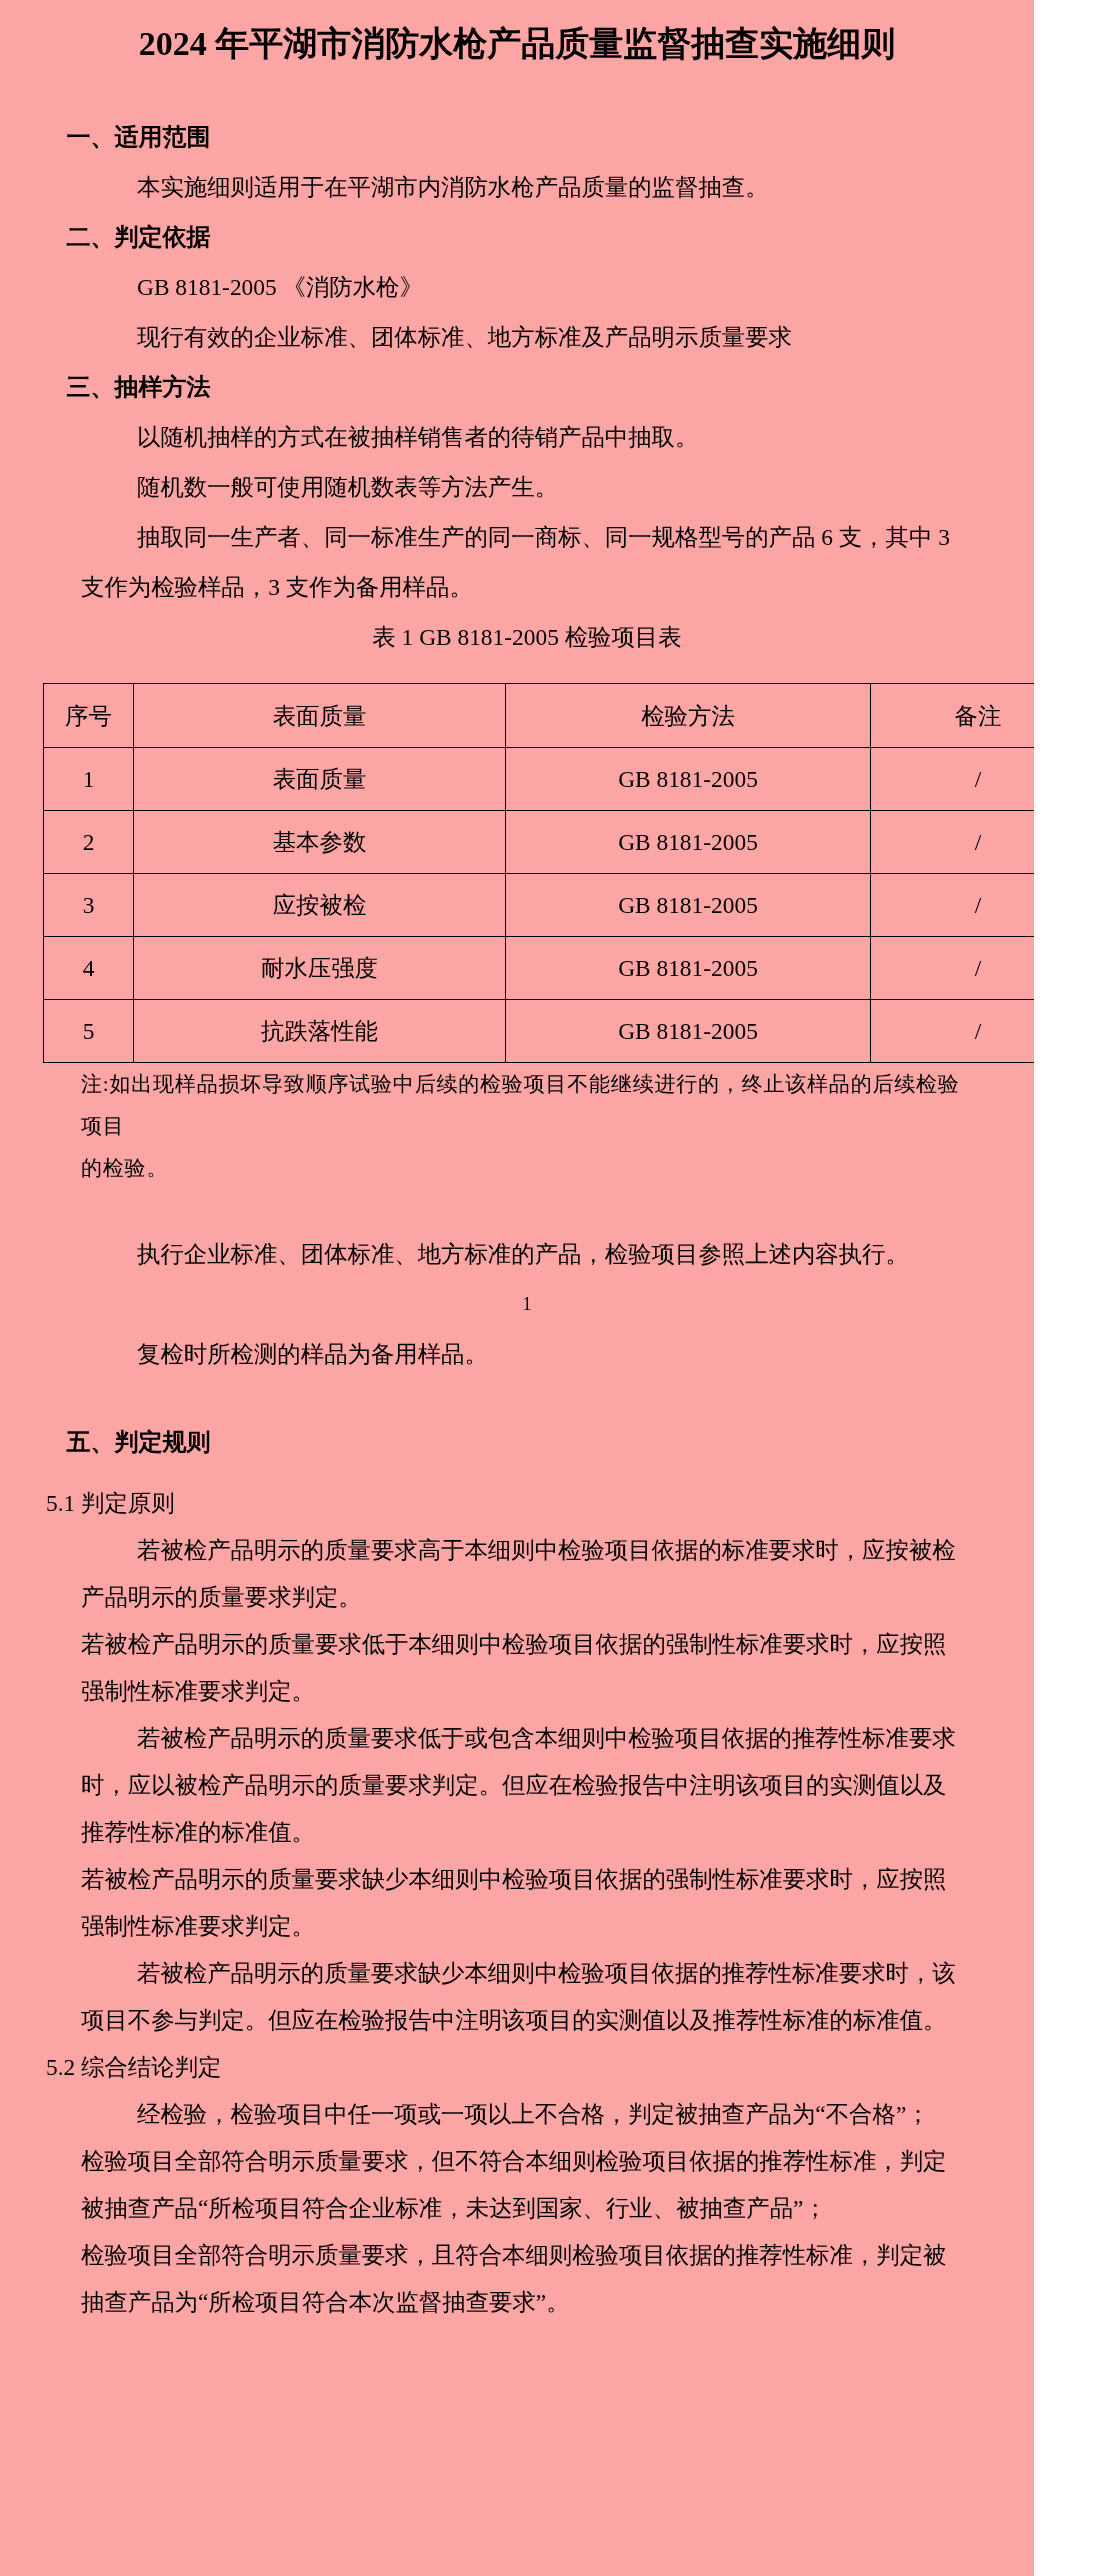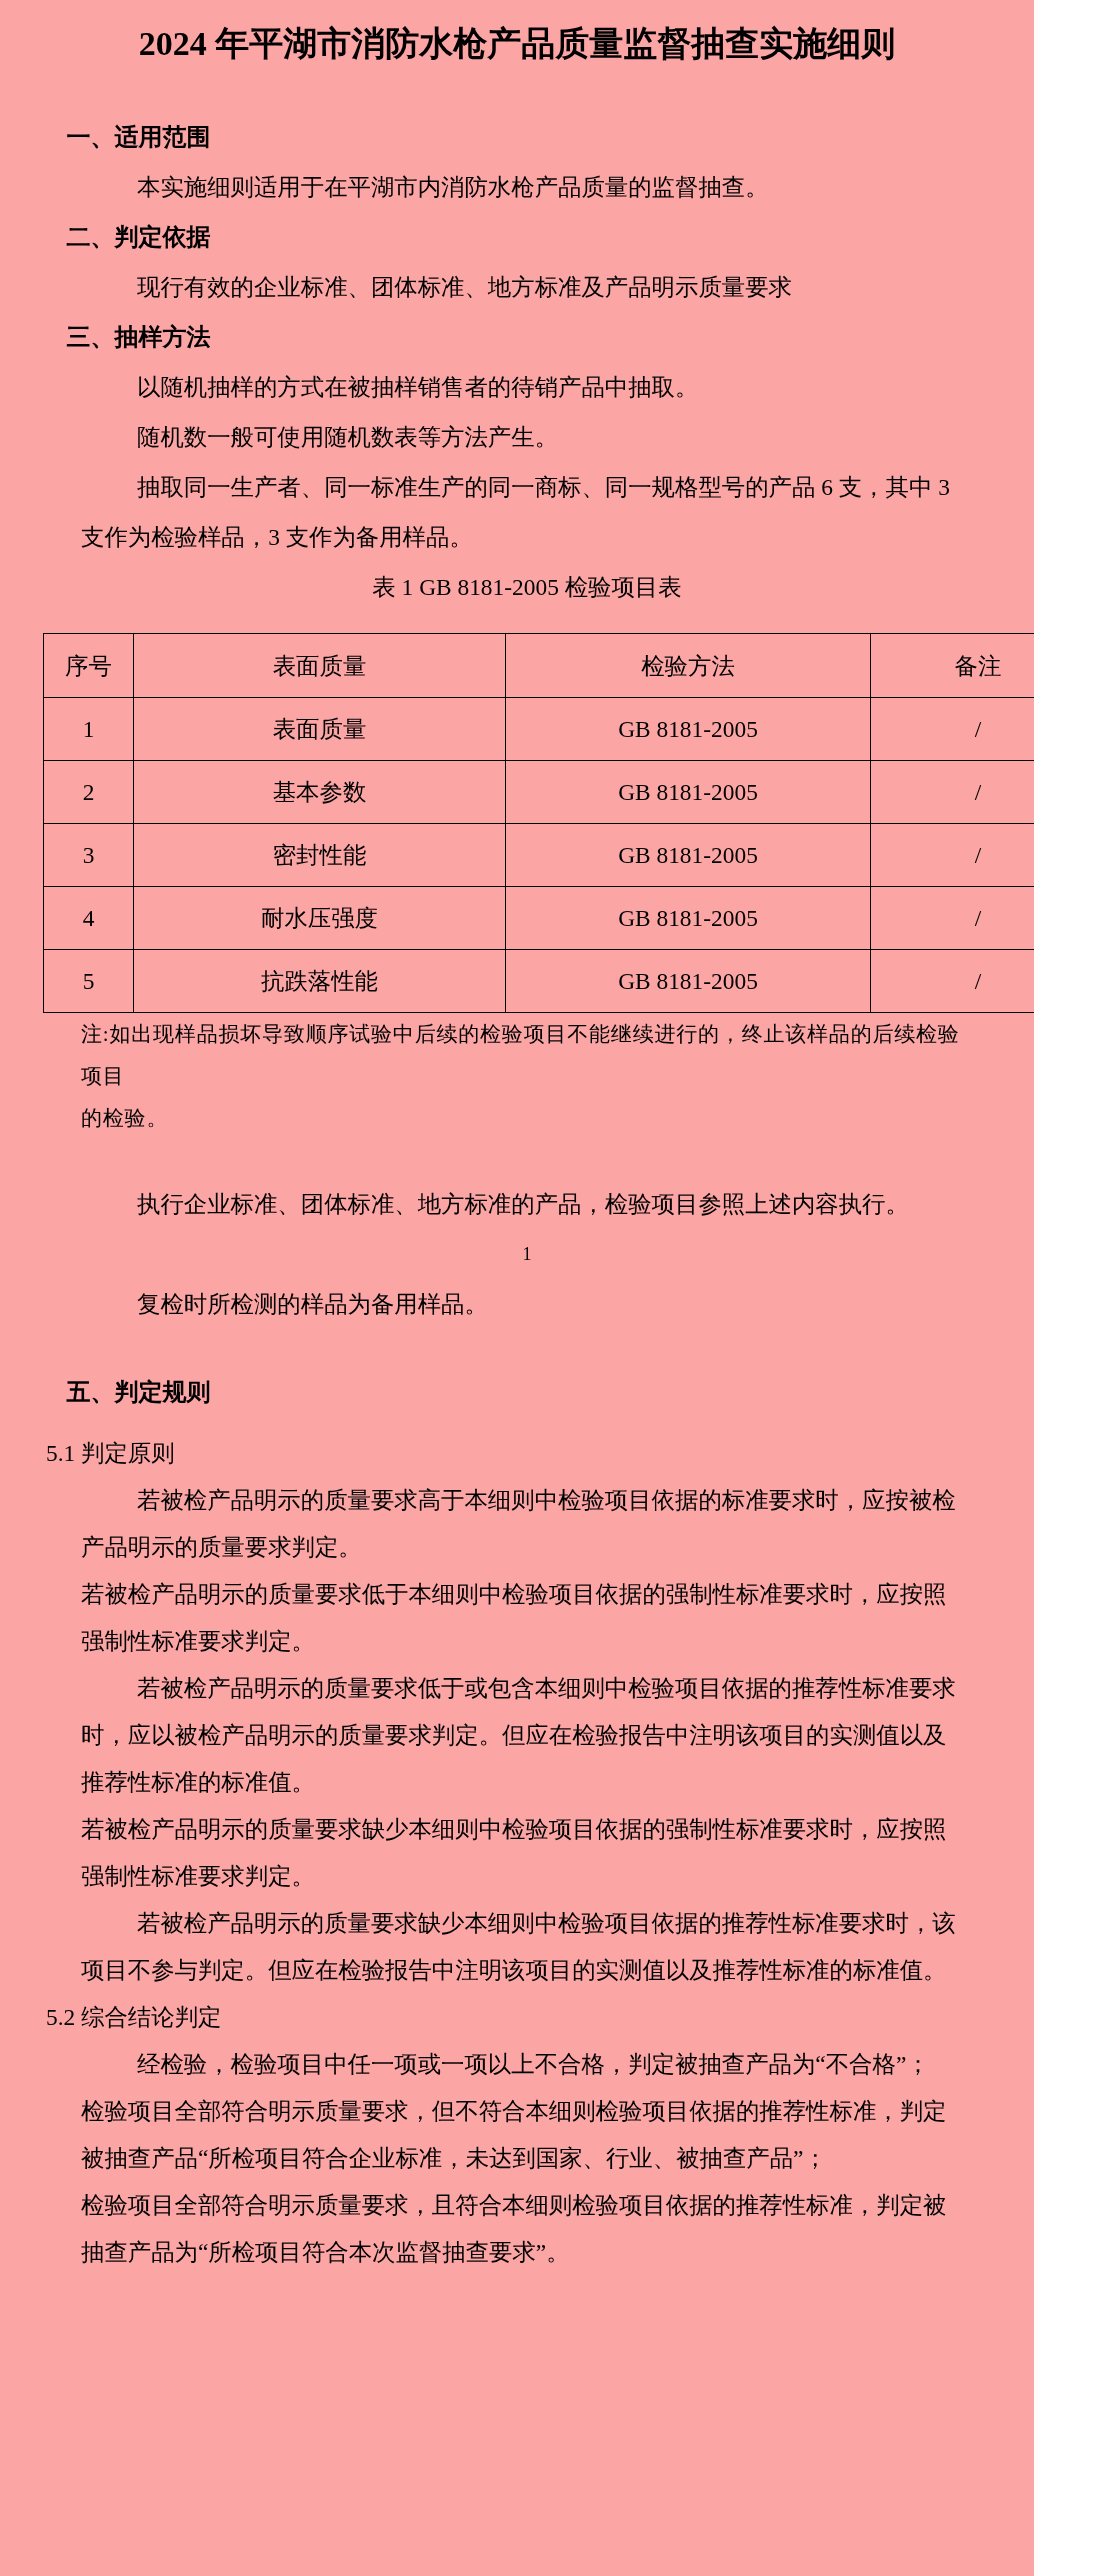--- a/index.html
+++ b/index.html
@@ -75,20 +75,21 @@
 <body>
 
 <div class="page">
 
   <div class="title">2024 年平湖市消防水枪产品质量监督抽查实施细则</div>
 
   <div class="h">一、适用范围</div>
   <div class="p indent">本实施细则适用于在平湖市内消防水枪产品质量的监督抽查。</div>
 
   <div class="h">二、判定依据</div>
+  <div class="p indent">GB 8181-2005 《消防水枪》</div>
   <div class="p indent">现行有效的企业标准、团体标准、地方标准及产品明示质量要求</div>
 
   <div class="h">三、抽样方法</div>
   <div class="p indent">以随机抽样的方式在被抽样销售者的待销产品中抽取。</div>
   <div class="p indent">随机数一般可使用随机数表等方法产生。</div>
   <div class="p indent">抽取同一生产者、同一标准生产的同一商标、同一规格型号的产品 6 支，其中 3
 支作为检验样品，3 支作为备用样品。</div>
 
   <div class="caption">表 1 GB 8181-2005 检验项目表</div>
 
@@ -115,21 +116,21 @@
         <td>/</td>
       </tr>
       <tr>
         <td>2</td>
         <td>基本参数</td>
         <td>GB 8181-2005</td>
         <td>/</td>
       </tr>
       <tr>
         <td>3</td>
-        <td>密封性能</td>
+        <td>应按被检</td>
         <td>GB 8181-2005</td>
         <td>/</td>
       </tr>
       <tr>
         <td>4</td>
         <td>耐水压强度</td>
         <td>GB 8181-2005</td>
         <td>/</td>
       </tr>
       <tr>

